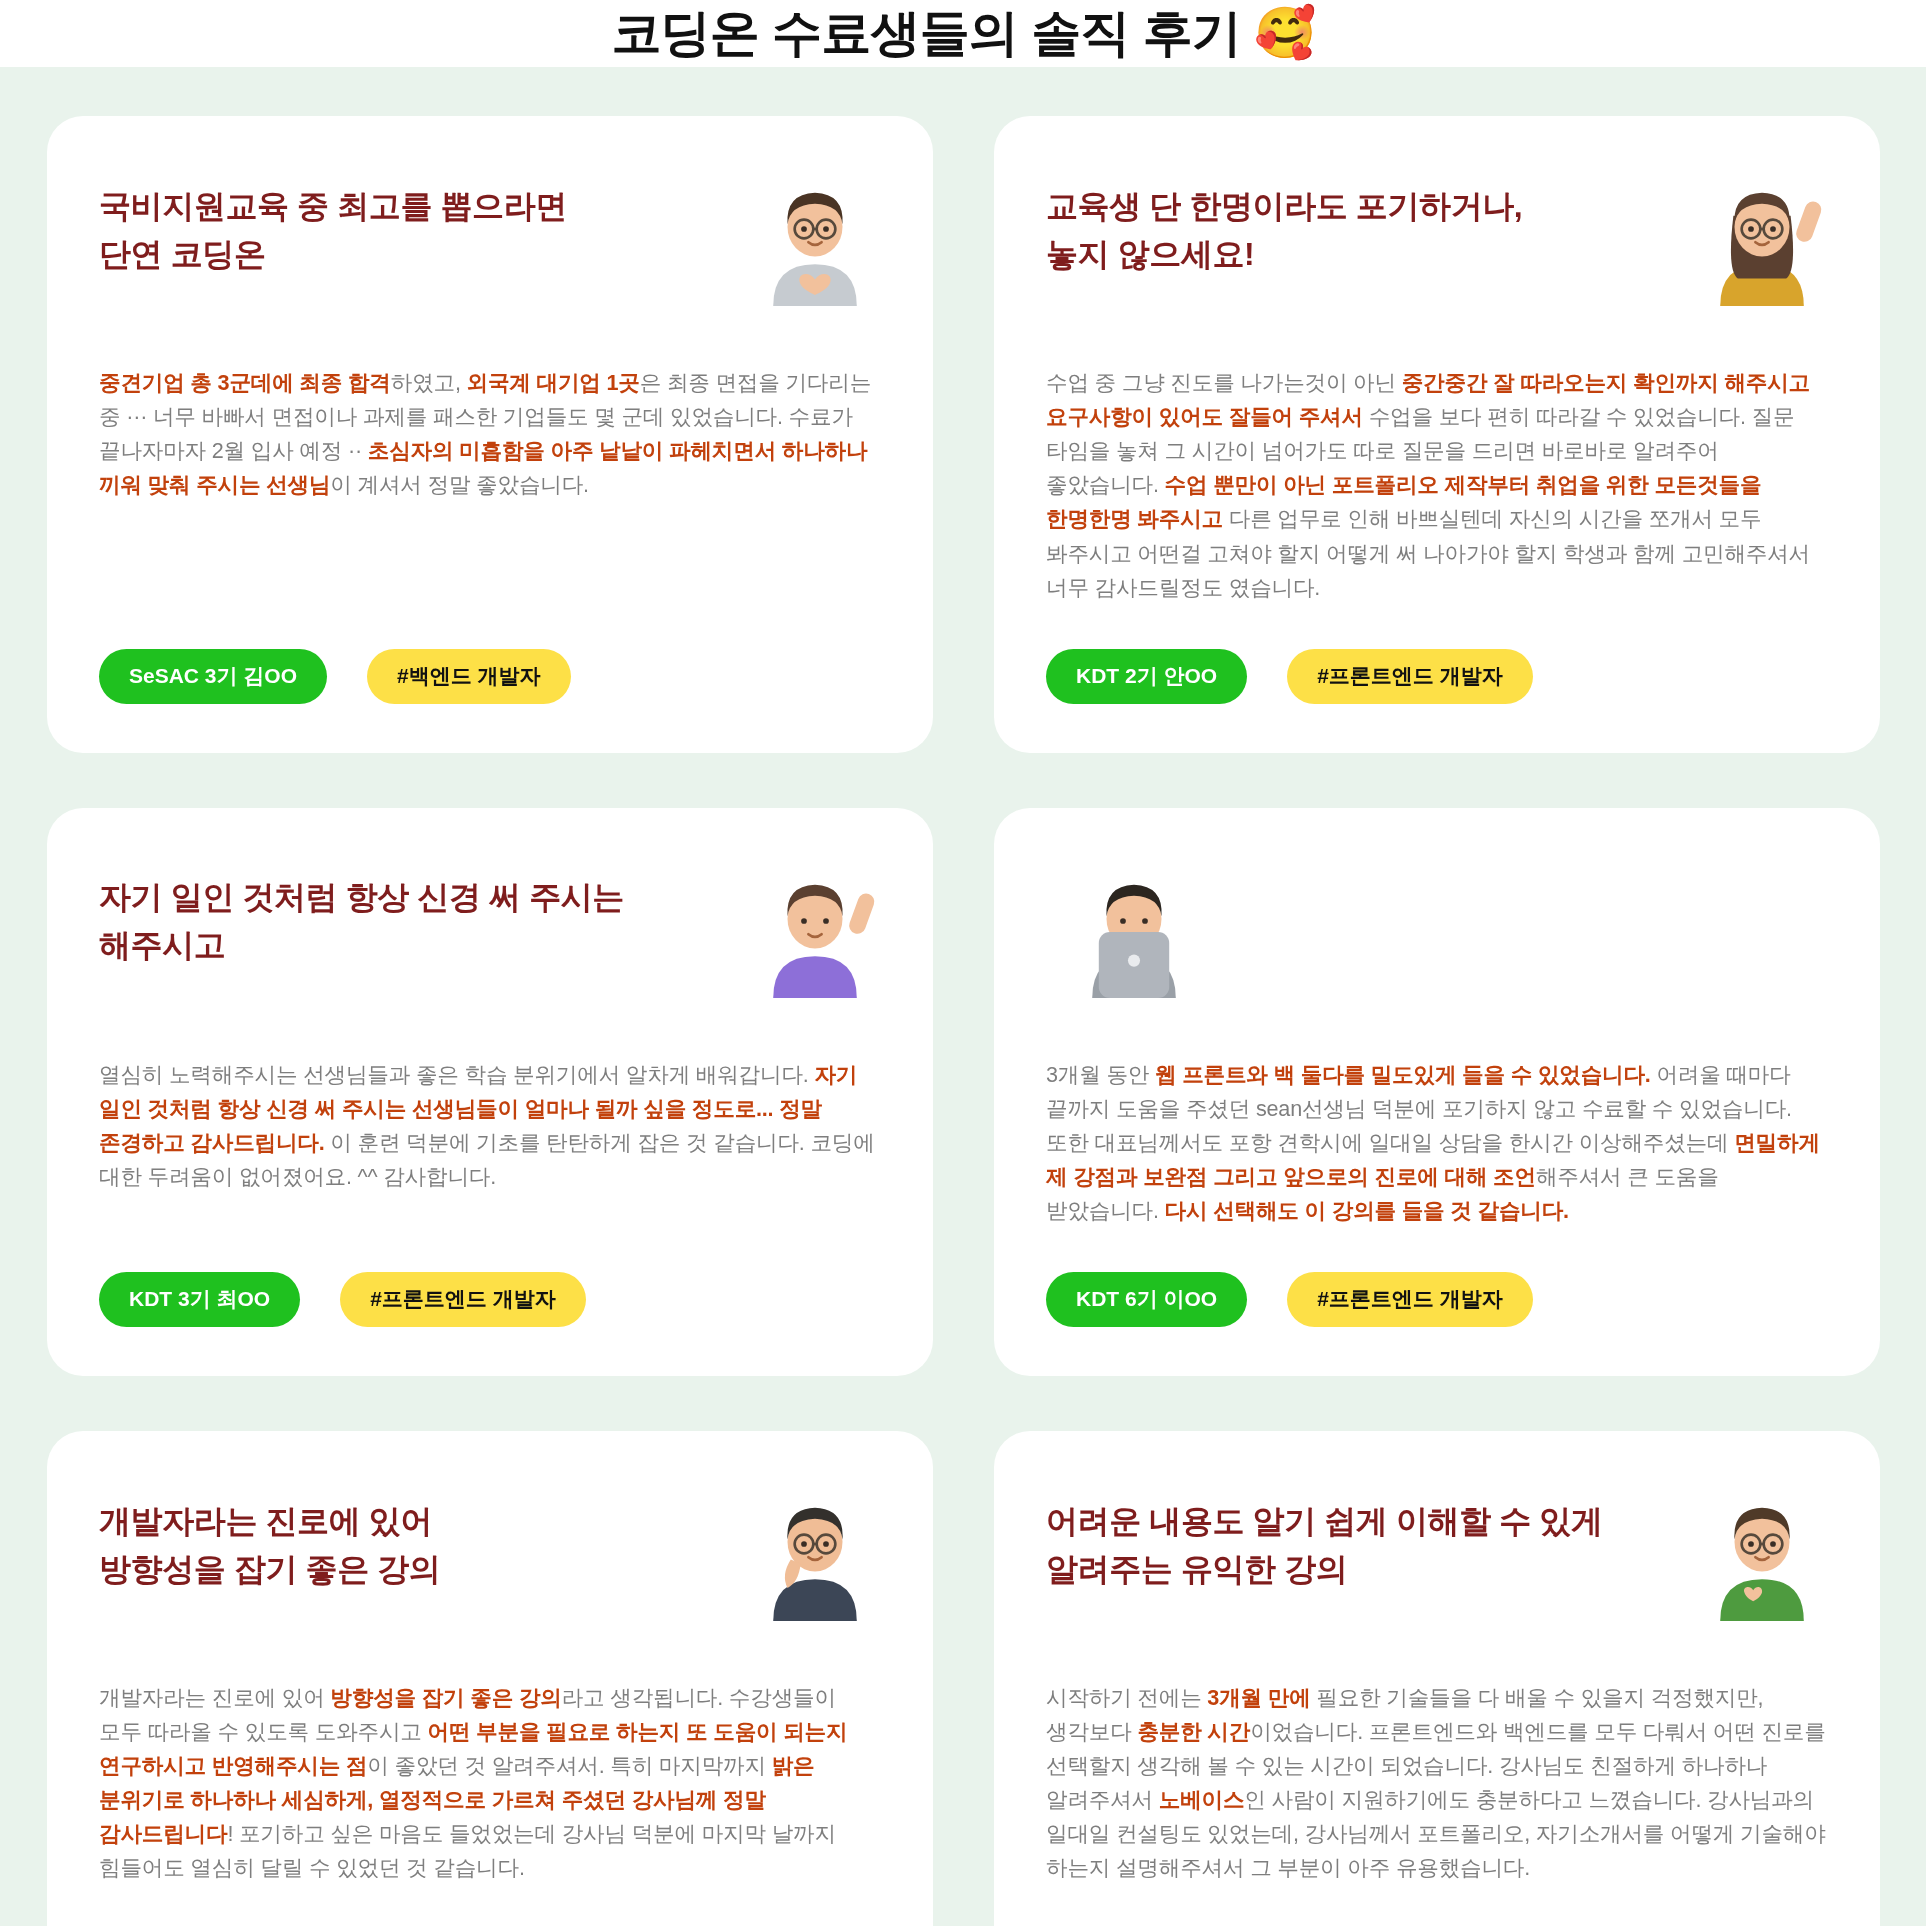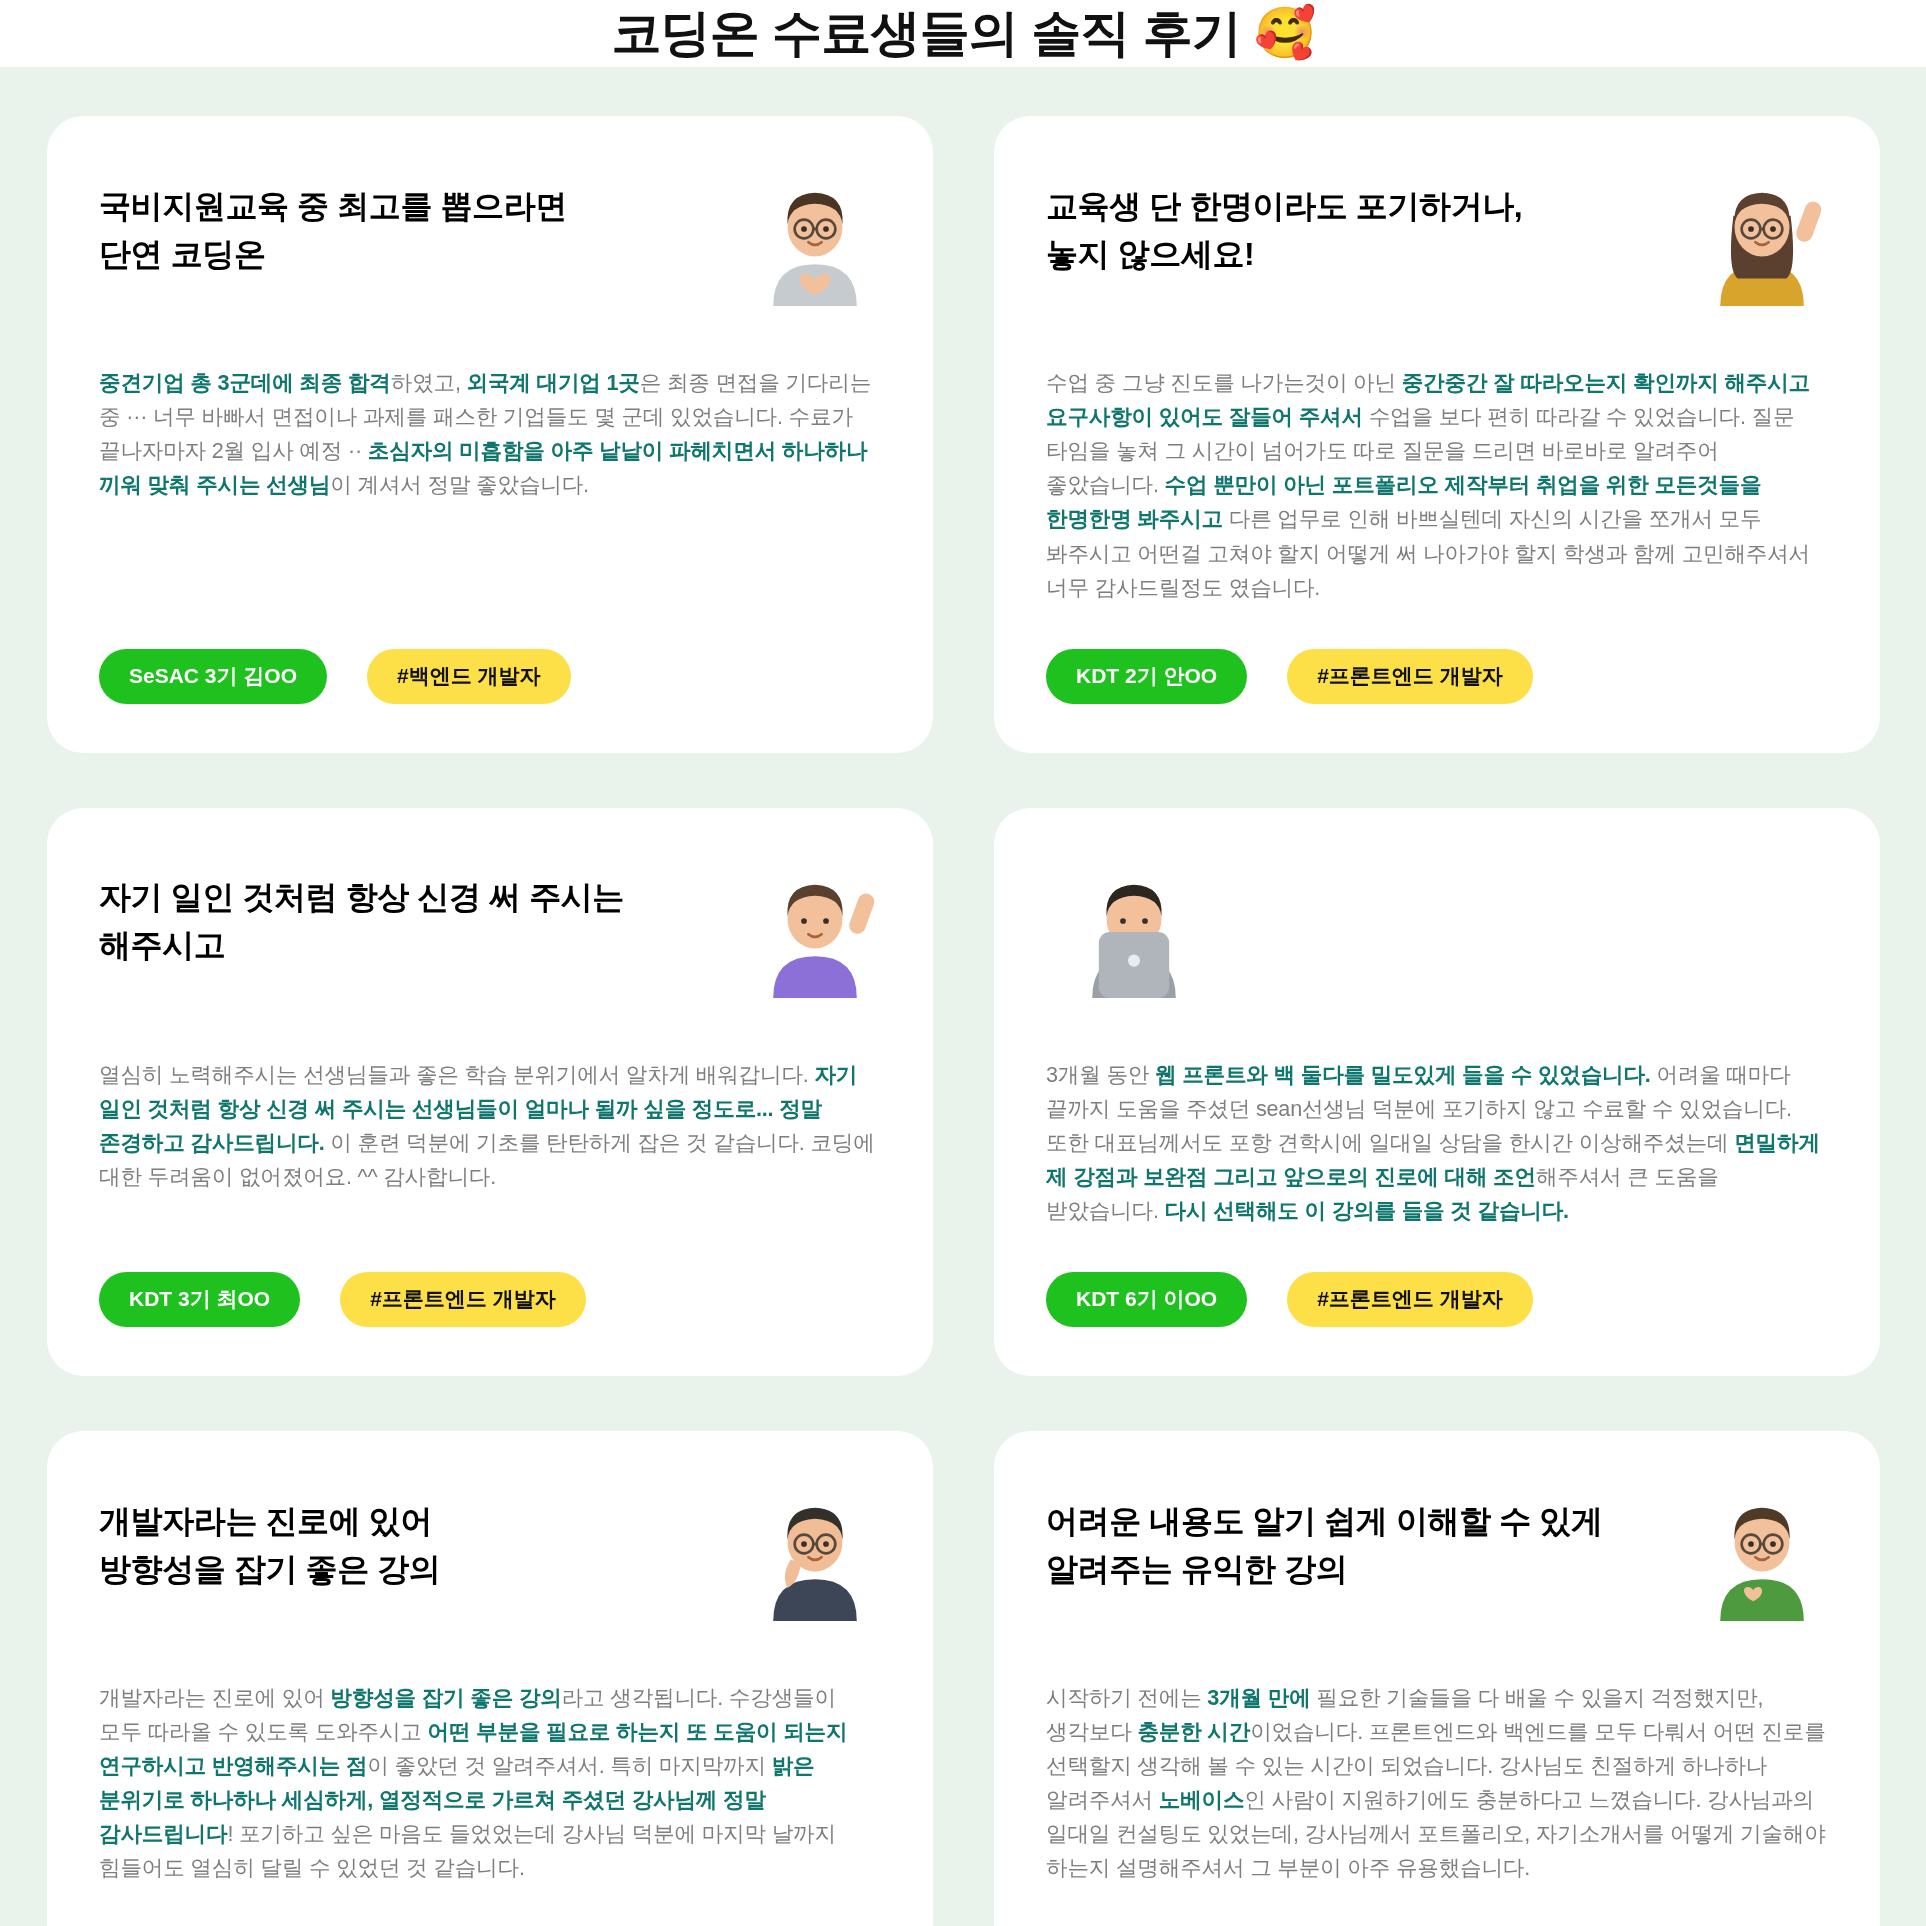--- a/index.html
+++ b/index.html
@@ -9,28 +9,28 @@
 
   .page-header { height:126px; display:flex; align-items:flex-start; justify-content:center; background:#ffffff; }
   .page-title { font-size:50px; font-weight:800; color:#111111; letter-spacing:-0.8px; }
 
   .section { flex:1; background:#e9f3ec; padding:49px 47px 49px; }
   .grid { display:grid; grid-template-columns:1fr 1fr; column-gap:61px; row-gap:55px; height:100%; }
 
   .card { background:#ffffff; border-radius:36px; padding:58px 52px 49px;
     display:flex; flex-direction:column; }
   .card-head { display:flex; justify-content:space-between; align-items:flex-start; min-height:157px; }
-  .card-title { color:#000000; font-size:32px; font-weight:800; line-height:1.5;
+  .card-title { color:#7f1d1d; font-size:32px; font-weight:800; line-height:1.5;
     white-space:pre-line; letter-spacing:-0.4px; padding-top:7.9px; }
   .avatar { width:132px; height:132px; flex:0 0 132px; margin-left:22px; }
   .avatar svg { display:block; width:100%; height:100%; }
 
   .card-body { margin-top:35px; color:#7e7e7e; font-size:21.6px; line-height:1.58;
     font-weight:500; letter-spacing:-0.2px; word-break:keep-all; }
-  .card-body .hl { color:#0f766e; font-weight:800;text-align:right; }
+  .card-body .hl { color:#c2410c; font-weight:800;text-align:right; }
 
   .card-foot { margin-top:auto; padding-top:44px; display:flex; align-items:center; gap:40px; }
   .badge { background:#1fc11f; color:#ffffff; font-size:21px; font-weight:700;
     padding:13.4px 30px; border-radius:785px; white-space:nowrap; }
   .tag { background:#fde047; color:#111111; font-size:21px; font-weight:700;
     padding:13.4px 30px; border-radius:785px; white-space:nowrap; }
 </style>
 </head>
 <body>
 

